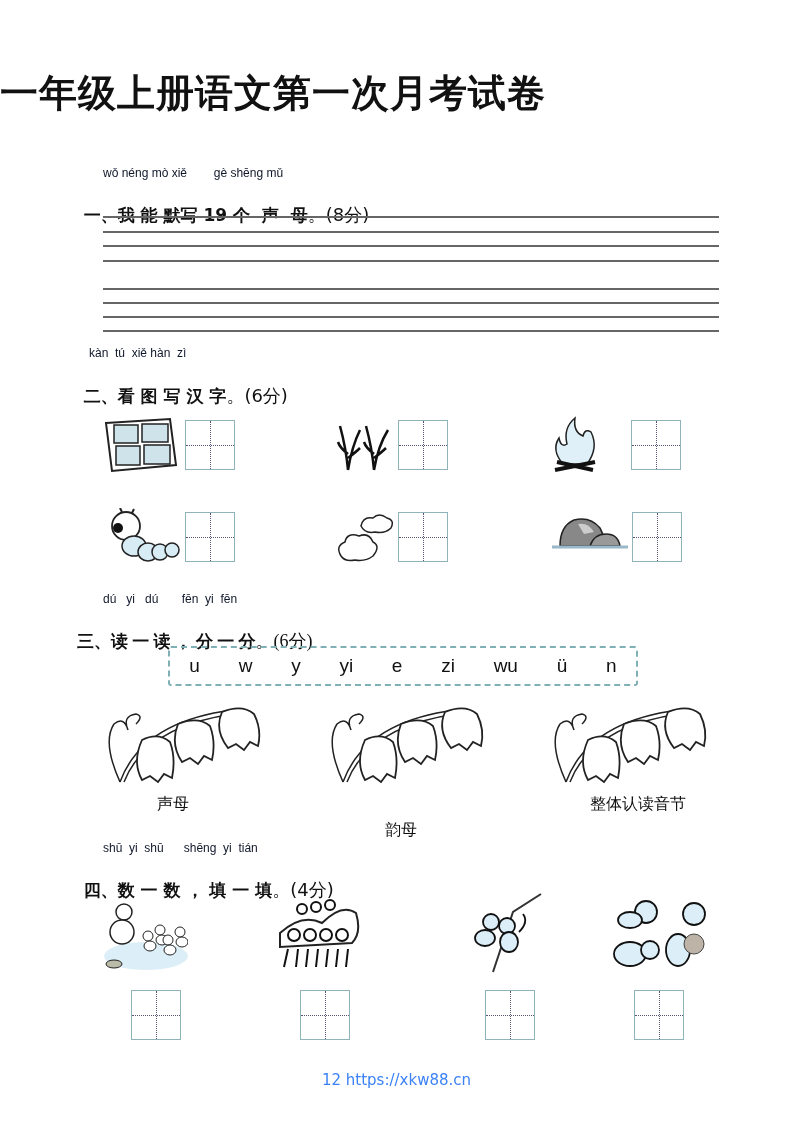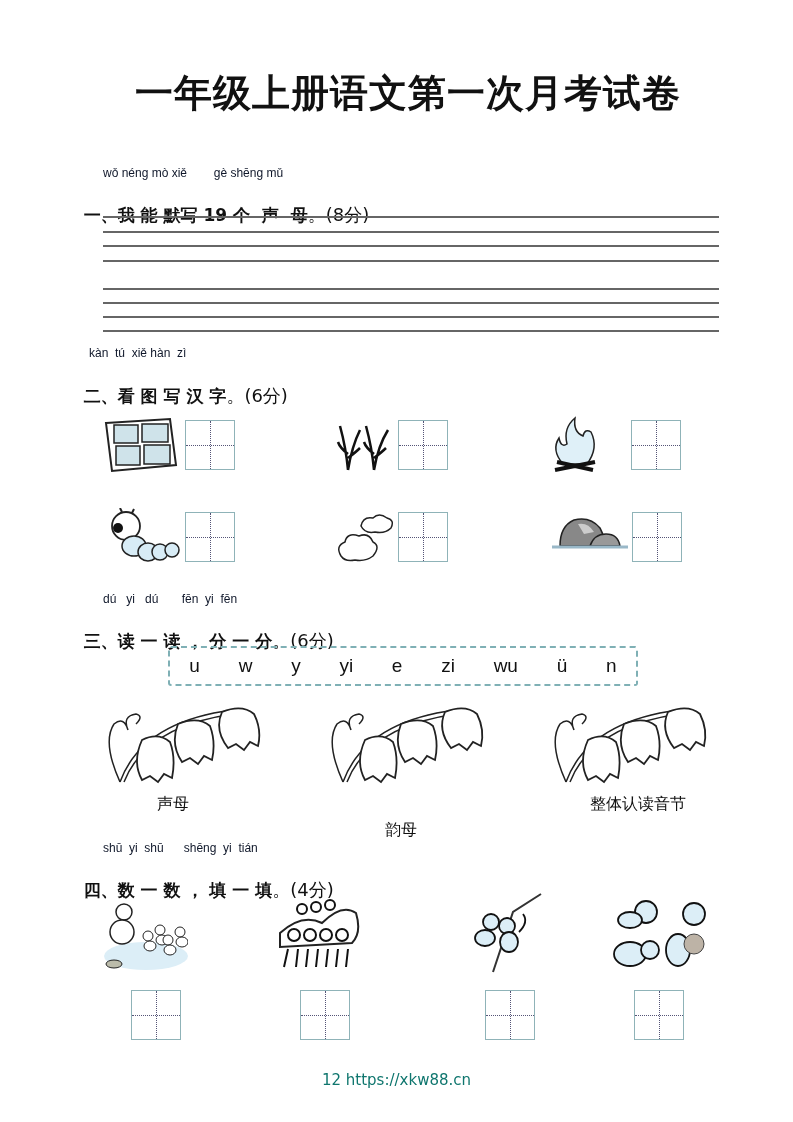--- a/index.html
+++ b/index.html
@@ -1,29 +1,29 @@
 <!DOCTYPE html>
 <html><head>
 <meta charset="utf-8">
 <style>
   html,body{margin:0;padding:0;background:#fff;}
   body{width:793px;height:1122px;position:relative;overflow:hidden;font-family:"DejaVu Sans","Liberation Sans",sans-serif;color:#111;}
   .abs{position:absolute;}
-  .title{left:0;width:681px;top:68px;text-align:right;font-size:38px;font-weight:bold;letter-spacing:1px;font-family:"DejaVu Sans",sans-serif;}
+  .title{left:0;width:681px;top:68px;text-align:left;font-size:38px;font-weight:bold;letter-spacing:1px;font-family:"DejaVu Sans",sans-serif;}
   .pinyin{font-size:12px;color:#0f172a;font-family:"Liberation Sans",sans-serif;white-space:pre;position:absolute;}
   .heading{font-size:17px;font-weight:bold;white-space:pre;position:absolute;}
   .heading .score{font-weight:normal;font-size:18px;}
   .line{left:103px;width:616px;height:0;border-top:2px solid #666;}
   .tian{width:50px;height:50px;border:1.5px solid #8fb3b8;box-sizing:border-box;position:absolute;}
   .tian:before{content:"";position:absolute;left:50%;top:0;bottom:0;border-left:1.5px dotted #557;}
   .tian:after{content:"";position:absolute;top:50%;left:0;right:0;border-top:1.5px dotted #557;}
   .pic{position:absolute;}
   .letters{left:168px;top:646px;width:470px;height:40px;border:2px dashed #7fb0b5;box-sizing:border-box;border-radius:3px;display:flex;justify-content:space-around;align-items:center;font-size:19px;font-family:"Liberation Sans",sans-serif;}
   .cat-label{font-size:16px;font-weight:normal;font-family:"DejaVu Serif",serif;position:absolute;}
-  .footer{left:0;width:793px;top:1071px;text-align:center;font-size:15px;color:#0f766e;}
+  .footer{left:0;width:793px;top:1071px;text-align:center;font-size:15px;color:#3b82f6;}
 </style>
 </head>
 <body>
 
 <div class="abs title">一年级上册语文第一次月考试卷</div>
 
 <div>
   <span class="pinyin" style="left:103px;top:166px;">wǒ néng mò xiě        gè shēng mǔ</span>
   <div class="heading" style="left:60px;top:183px;">
     <span>一、</span><span>我 能 默写 19 个  声  母</span><span class="score">。(8分)</span>
@@ -86,21 +86,21 @@
     <path d="M10 32 Q10 12 24 6 Q40 2 50 14 Q56 24 50 32 Z" fill="#888" stroke="#222" stroke-width="1.5"></path>
     <path d="M40 32 Q44 20 56 20 Q68 20 70 32 Z" fill="#999" stroke="#222" stroke-width="1.5"></path>
     <path d="M28 10 Q38 8 44 18 L34 20 Z" fill="#ccc"></path>
     <path d="M2 33 L78 33" stroke="#99b8c8" stroke-width="3"></path>
   </svg>
   <div class="tian" style="left:632px;top:512px;"></div>
 </div>
 
 <div>
   <span class="pinyin" style="left:103px;top:592px;">dú   yi   dú       fēn  yi  fēn</span>
-  <div class="heading" style="left:60px;top:609px;">
+  <div class="heading" style="left:60px;top:609px;font-family:Liberation Serif, serif;">
     <span>三、</span><span>读 一 读 ， 分 一 分</span><span class="score">。(6分)</span>
   </div>
   <div class="abs letters">
     <span>u</span>
     <span>w</span>
     <span>y</span>
     <span>yi</span>
     <span>e</span>
     <span>zi</span>
     <span>wu</span>

